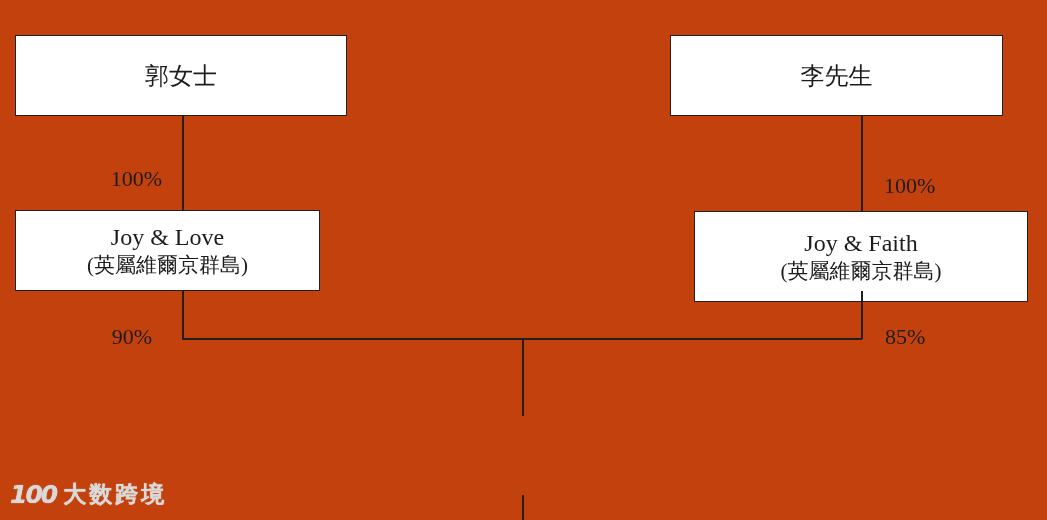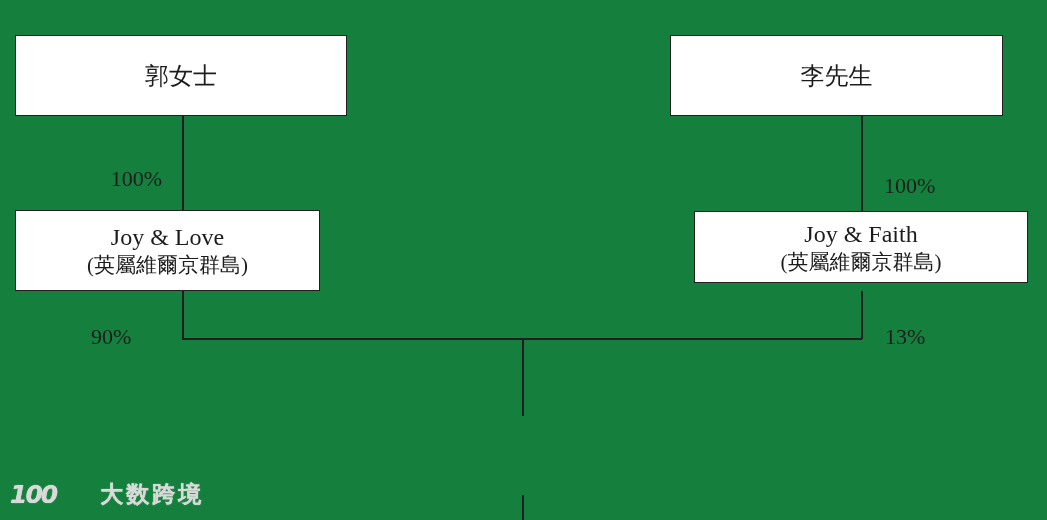--- a/index.html
+++ b/index.html
@@ -1,20 +1,20 @@
 <!DOCTYPE html>
 <html><head>
 <meta charset="utf-8">
 <style>
   html, body { margin: 0; padding: 0; background: #ffffff; }
   .canvas {
     position: relative;
     width: 1047px;
     height: 520px;
-    background: #15803d;
+    background: #c2410c;
     font-family: "Liberation Serif", "DejaVu Serif", serif;
     color: #1c1c1c;
     overflow: hidden;
   }
   
   .node {
     position: absolute;
     border: 1.5px solid #231f20;
     background: #ffffff;
     display: flex;
@@ -22,38 +22,38 @@
     align-items: center;
     justify-content: center;
     text-align: center;
     box-sizing: border-box;
   }
   .node .name   { font-size: 24px; line-height: 1.25; }
   .node .juris  { font-size: 21px; line-height: 1.25; }
   .node-guo     { left: 15px;  top: 35px;  width: 332px; height: 81px; }
   .node-li      { left: 670px; top: 35px;  width: 333px; height: 81px; }
   .node-joylove { left: 15px;  top: 210px; width: 305px; height: 81px; }
-  .node-joyfaith{ left: 694px; top: 211px; width: 334px; height: 72px; }
+  .node-joyfaith{ left: 694px; top: 211px; width: 334px; height: 91px; }
   .node-company { left: 355px; top: 416px; width: 337px; height: 79px; }
   
   .vline, .hline { position: absolute; background: #231f20; }
   .vline { width: 1.5px; }
   .hline { height: 1.5px; }
   .line-guo-down      { left: 182px; top: 116px; height: 94px; }
   .line-li-down       { left: 861px; top: 116px; height: 95px; }
   .line-joylove-down  { left: 182px; top: 291px; height: 48px; }
   .line-joyfaith-down { left: 861px; top: 291px; height: 48px; }
   .line-merge         { left: 182px; top: 338px; width: 680px; }
   .line-center-down   { left: 522px; top: 339px; height: 77px; }
   .line-company-down  { left: 522px; top: 495px; height: 25px; }
   
   .pct { position: absolute; font-size: 22px; line-height: 1; white-space: nowrap; margin-top: 16px; }
   .pct-guo      { left: 95px;  top: 152px; width: 67px; text-align: right; }
   .pct-li       { left: 884px; top: 159px; }
-  .pct-joylove  { left: 91px;  top: 310px; width: 68px; text-align: left; }
+  .pct-joylove  { left: 98px;  top: 310px; width: 68px; text-align: center; }
   .pct-joyfaith { left: 885px; top: 310px; }
   
   .watermark {
     position: absolute;
     left: 10px;
     top: 482px;
     display: flex;
     align-items: center;
     gap: 7px;
     color: #d9d9d9;
@@ -68,21 +68,20 @@
     line-height: 1;
     text-shadow: 0 0 1px #e6e6e6;
   }
   .wm-brand {
     font-family: "DejaVu Sans", sans-serif;
     font-weight: bold;
     font-size: 23px;
     letter-spacing: 3px;
     line-height: 1;
     text-shadow: 0 0 1px #e6e6e6;
-    margin-left: 37px;
   }
 </style>
 </head>
 <body>
 
 <div class="canvas">
 
   <div class="node node-guo">
     <div class="name">郭女士</div>
   </div>
@@ -102,21 +101,21 @@
   <div class="node node-joyfaith">
     <div class="name">Joy &amp; Faith</div>
     <div class="juris">(英屬維爾京群島)</div>
   </div>
 
   <div class="vline line-joylove-down"></div>
   <div class="vline line-joyfaith-down"></div>
   <div class="hline line-merge"></div>
   <div class="vline line-center-down"></div>
   <div class="pct pct-joylove">90%</div>
-  <div class="pct pct-joyfaith">13%</div>
+  <div class="pct pct-joyfaith">85%</div>
 
   <div class="vline line-company-down"></div>
 
   <div class="watermark">
     <span class="wm-logo">100</span>
     <span class="wm-brand">大数跨境</span>
   </div>
 
 </div>
 

